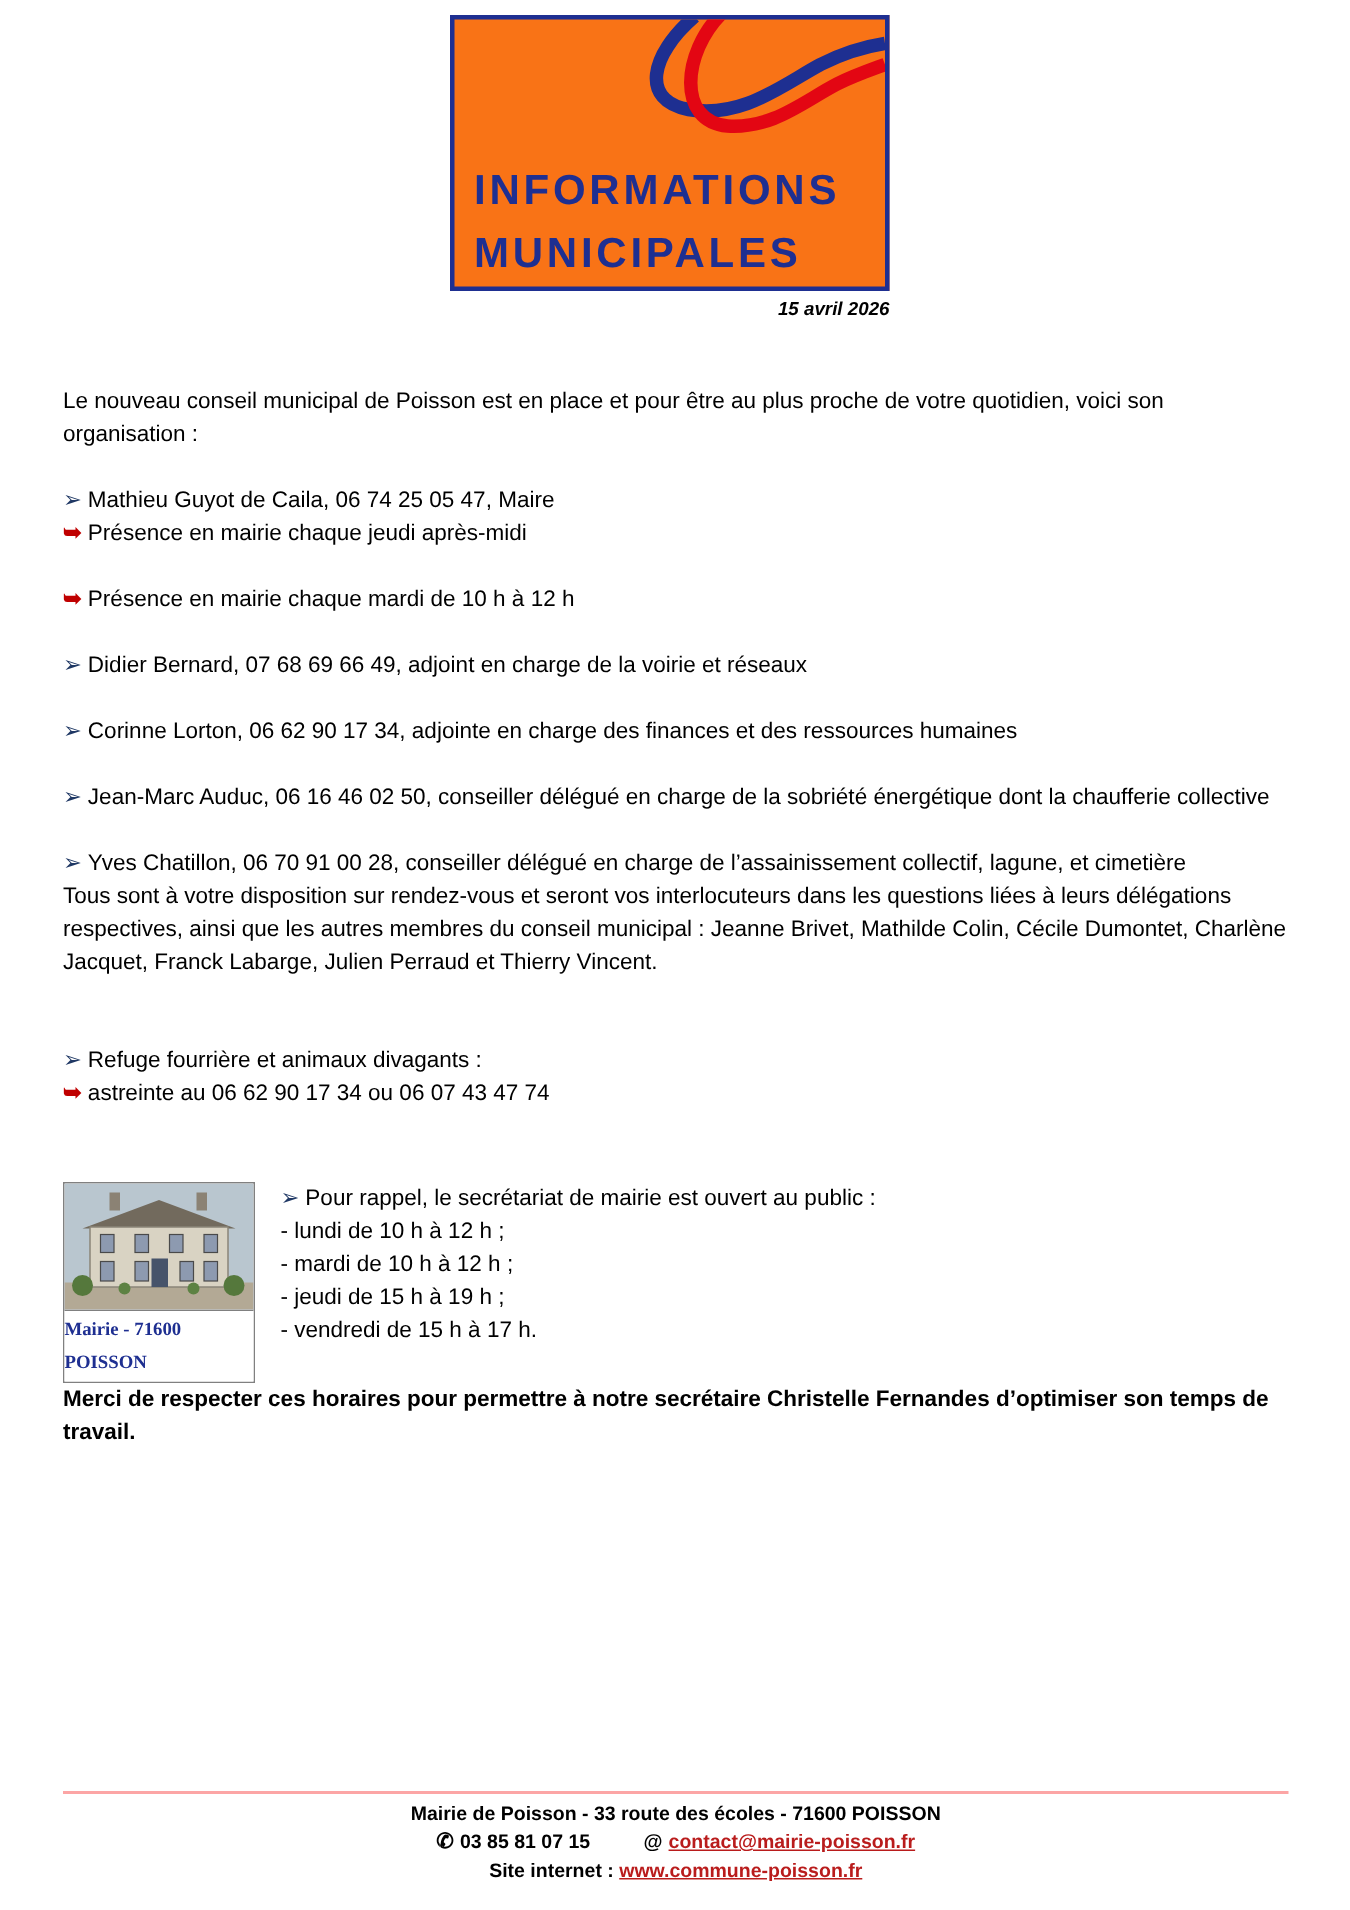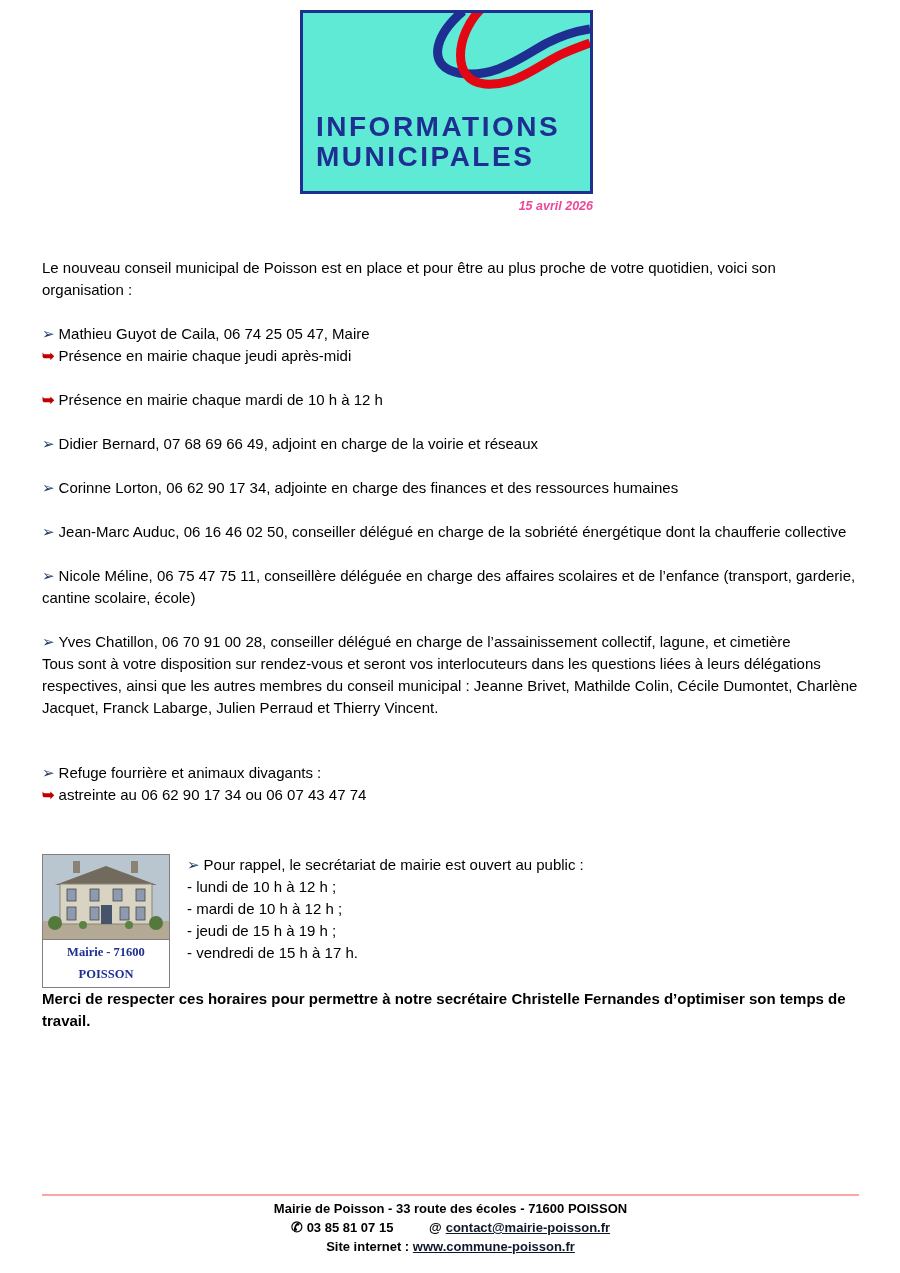--- a/index.html
+++ b/index.html
@@ -7,73 +7,73 @@
   body {
     width:900px; height:1273px;
     font-family:"Liberation Sans", sans-serif;
     color:#000;
   }
   .page { position:relative; width:900px; height:1273px; background:#fff; overflow:hidden; }
 
   
   .header-box {
     position:absolute; left:300px; top:10px; width:293px; height:184px;
-    border:3px solid #1e2f91; background:#5eead4; overflow:hidden;
+    border:3px solid #1e2f91; background:#f97316; overflow:hidden;
   }
   .swoosh { position:absolute; top:-4px; right:0; }
   .title-line {
     position:absolute; left:13px;
     font-size:28px; font-weight:bold; color:#1e2f91;
     letter-spacing:2.5px; white-space:nowrap;
     font-family:"Liberation Sans", sans-serif;
   }
   .title-1 { top:98px; }
-  .title-2 { top:128px; }
+  .title-2 { top:140px; }
   .date-line {
     position:absolute; left:300px; top:199px; width:293px;
     text-align:right; font-size:12.5px; font-weight:bold; font-style:italic;
-    color:#ec4899;
+    color:#000000;
   }
 
   
   .content {
     position:absolute; left:42px; top:257px; width:817px;
     font-size:15px; line-height:22px; color:#000;
   }
   .content p { margin:0; }
   .gap { margin-top:22px; }
   .gap-lg { margin-top:43px; }
   .bullet { color:#1f3864; margin-right:4px; }
   .subarrow { color:#c00000; font-weight:bold; margin-right:4px; }
 
   
   .sec-block { display:flex; margin-top:48px; align-items:flex-start; }
   .photo-box { width:128px; border:1px solid #808080; background:#fff; flex:none; }
   .photo-box svg { display:block; }
   .photo-caption {
     font-family:"Liberation Serif", serif; font-weight:bold; color:#1e2f91;
-    font-size:12.5px; text-align:center; padding:1px 0 2px;
+    font-size:12.5px; padding:1px 0 2px;
     border-top:1px solid #808080; background:#fff;
   }
   .sec-text { margin-left:17px; }
   .hours-line { margin-left:14px; }
   .notice { font-weight:bold; margin-top:8px; }
 
   
   .footer {
     position:absolute; left:42px; top:1194px; width:817px;
     border-top:2px solid #fca5a5; text-align:center;
     font-size:13px; line-height:19px; padding-top:3px;
     font-weight:bold;
   }
   .footer-row { white-space:nowrap; }
   .phone-part { margin-right:32px; }
   .phone-glyph { font-size:14px; margin-right:4px; }
   .at-glyph { margin-right:4px; }
-  a.link { color:#0f172a; text-decoration:underline; font-weight:bold;margin-top:16px; }
+  a.link { color:#b91c1c; text-decoration:underline; font-weight:bold;margin-top:16px; }
 </style>
 </head>
 <body>
 
 <div class="page">
 
   <div class="header-box">
     <svg class="swoosh" width="165" height="92" viewBox="0 0 165 92" aria-hidden="true">
       <path d="M38,2 C8,28 2,58 34,64 C70,70 96,48 122,34 C136,27 152,22 165,20" fill="none" stroke="#1e2f91" stroke-width="9"></path>
       <path d="M56,0 C30,26 26,72 60,75 C90,77 110,59 133,47 C145,41 157,37 165,34" fill="none" stroke="#e30613" stroke-width="9"></path>
@@ -102,23 +102,20 @@
     </div>
 
     <div class="member gap">
       <p><span class="bullet">➢</span><span>Corinne Lorton, 06 62 90 17 34, adjointe en charge des finances et des ressources humaines</span></p>
     </div>
 
     <div class="member gap">
       <p><span class="bullet">➢</span><span>Jean-Marc Auduc, 06 16 46 02 50, conseiller délégué en charge de la sobriété énergétique dont la chaufferie collective</span></p>
     </div>
 
-    <div class="member gap">
-      <p><span class="bullet">➢</span><span>Nicole Méline, 06 75 47 75 11, conseillère déléguée en charge des affaires scolaires et de l’enfance (transport, garderie, cantine scolaire, école)</span></p>
-    </div>
 
     <div class="member gap">
       <p><span class="bullet">➢</span><span>Yves Chatillon, 06 70 91 00 28, conseiller délégué en charge de l’assainissement collectif, lagune, et cimetière</span></p>
     </div>
 
     <p class="gap"><span>Tous sont à votre disposition sur rendez-vous et seront vos interlocuteurs dans les questions liées à leurs délégations respectives, ainsi que les autres membres du conseil municipal : Jeanne Brivet, Mathilde Colin, Cécile Dumontet, Charlène Jacquet, Franck Labarge, Julien Perraud et Thierry Vincent.</span></p>
 
     <div class="member gap-lg">
       <p><span class="bullet">➢</span><span>Refuge fourrière et animaux divagants :</span></p>
       <p><span class="subarrow">➥</span><span>astreinte au 06 62 90 17 34 ou 06 07 43 47 74</span></p>

